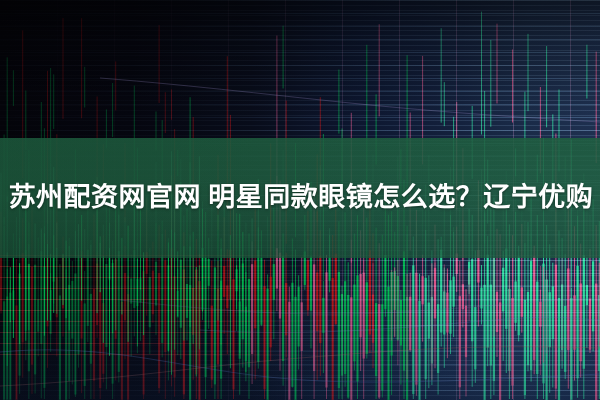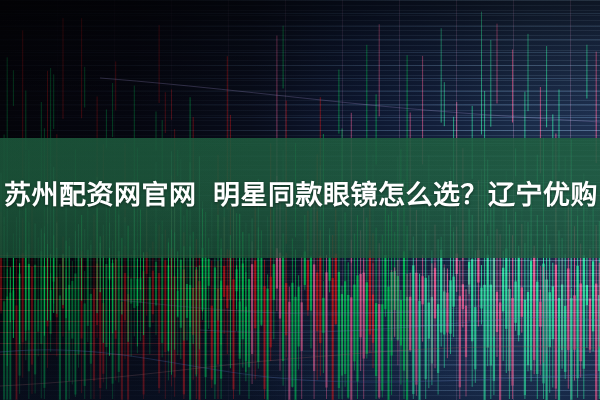--- a/index.html
+++ b/index.html
@@ -4,21 +4,21 @@
 <title>Banner</title>
 <style>
   html,body{margin:0;padding:0;background:#000;}
   *{box-sizing:border-box;}
 
   #stage{
     position:relative;
     width:600px;height:400px;
     overflow:hidden;
     background:#0f766e;
-    font-family:Liberation Mono, monospace;
+    font-family:Liberation Serif, serif;
   }
 
   
   .bg-base{
     position:absolute;inset:0;
     background:
       linear-gradient(90deg,
         #04040a 0%,
         #05060f 22%,
         #080c1a 42%,

